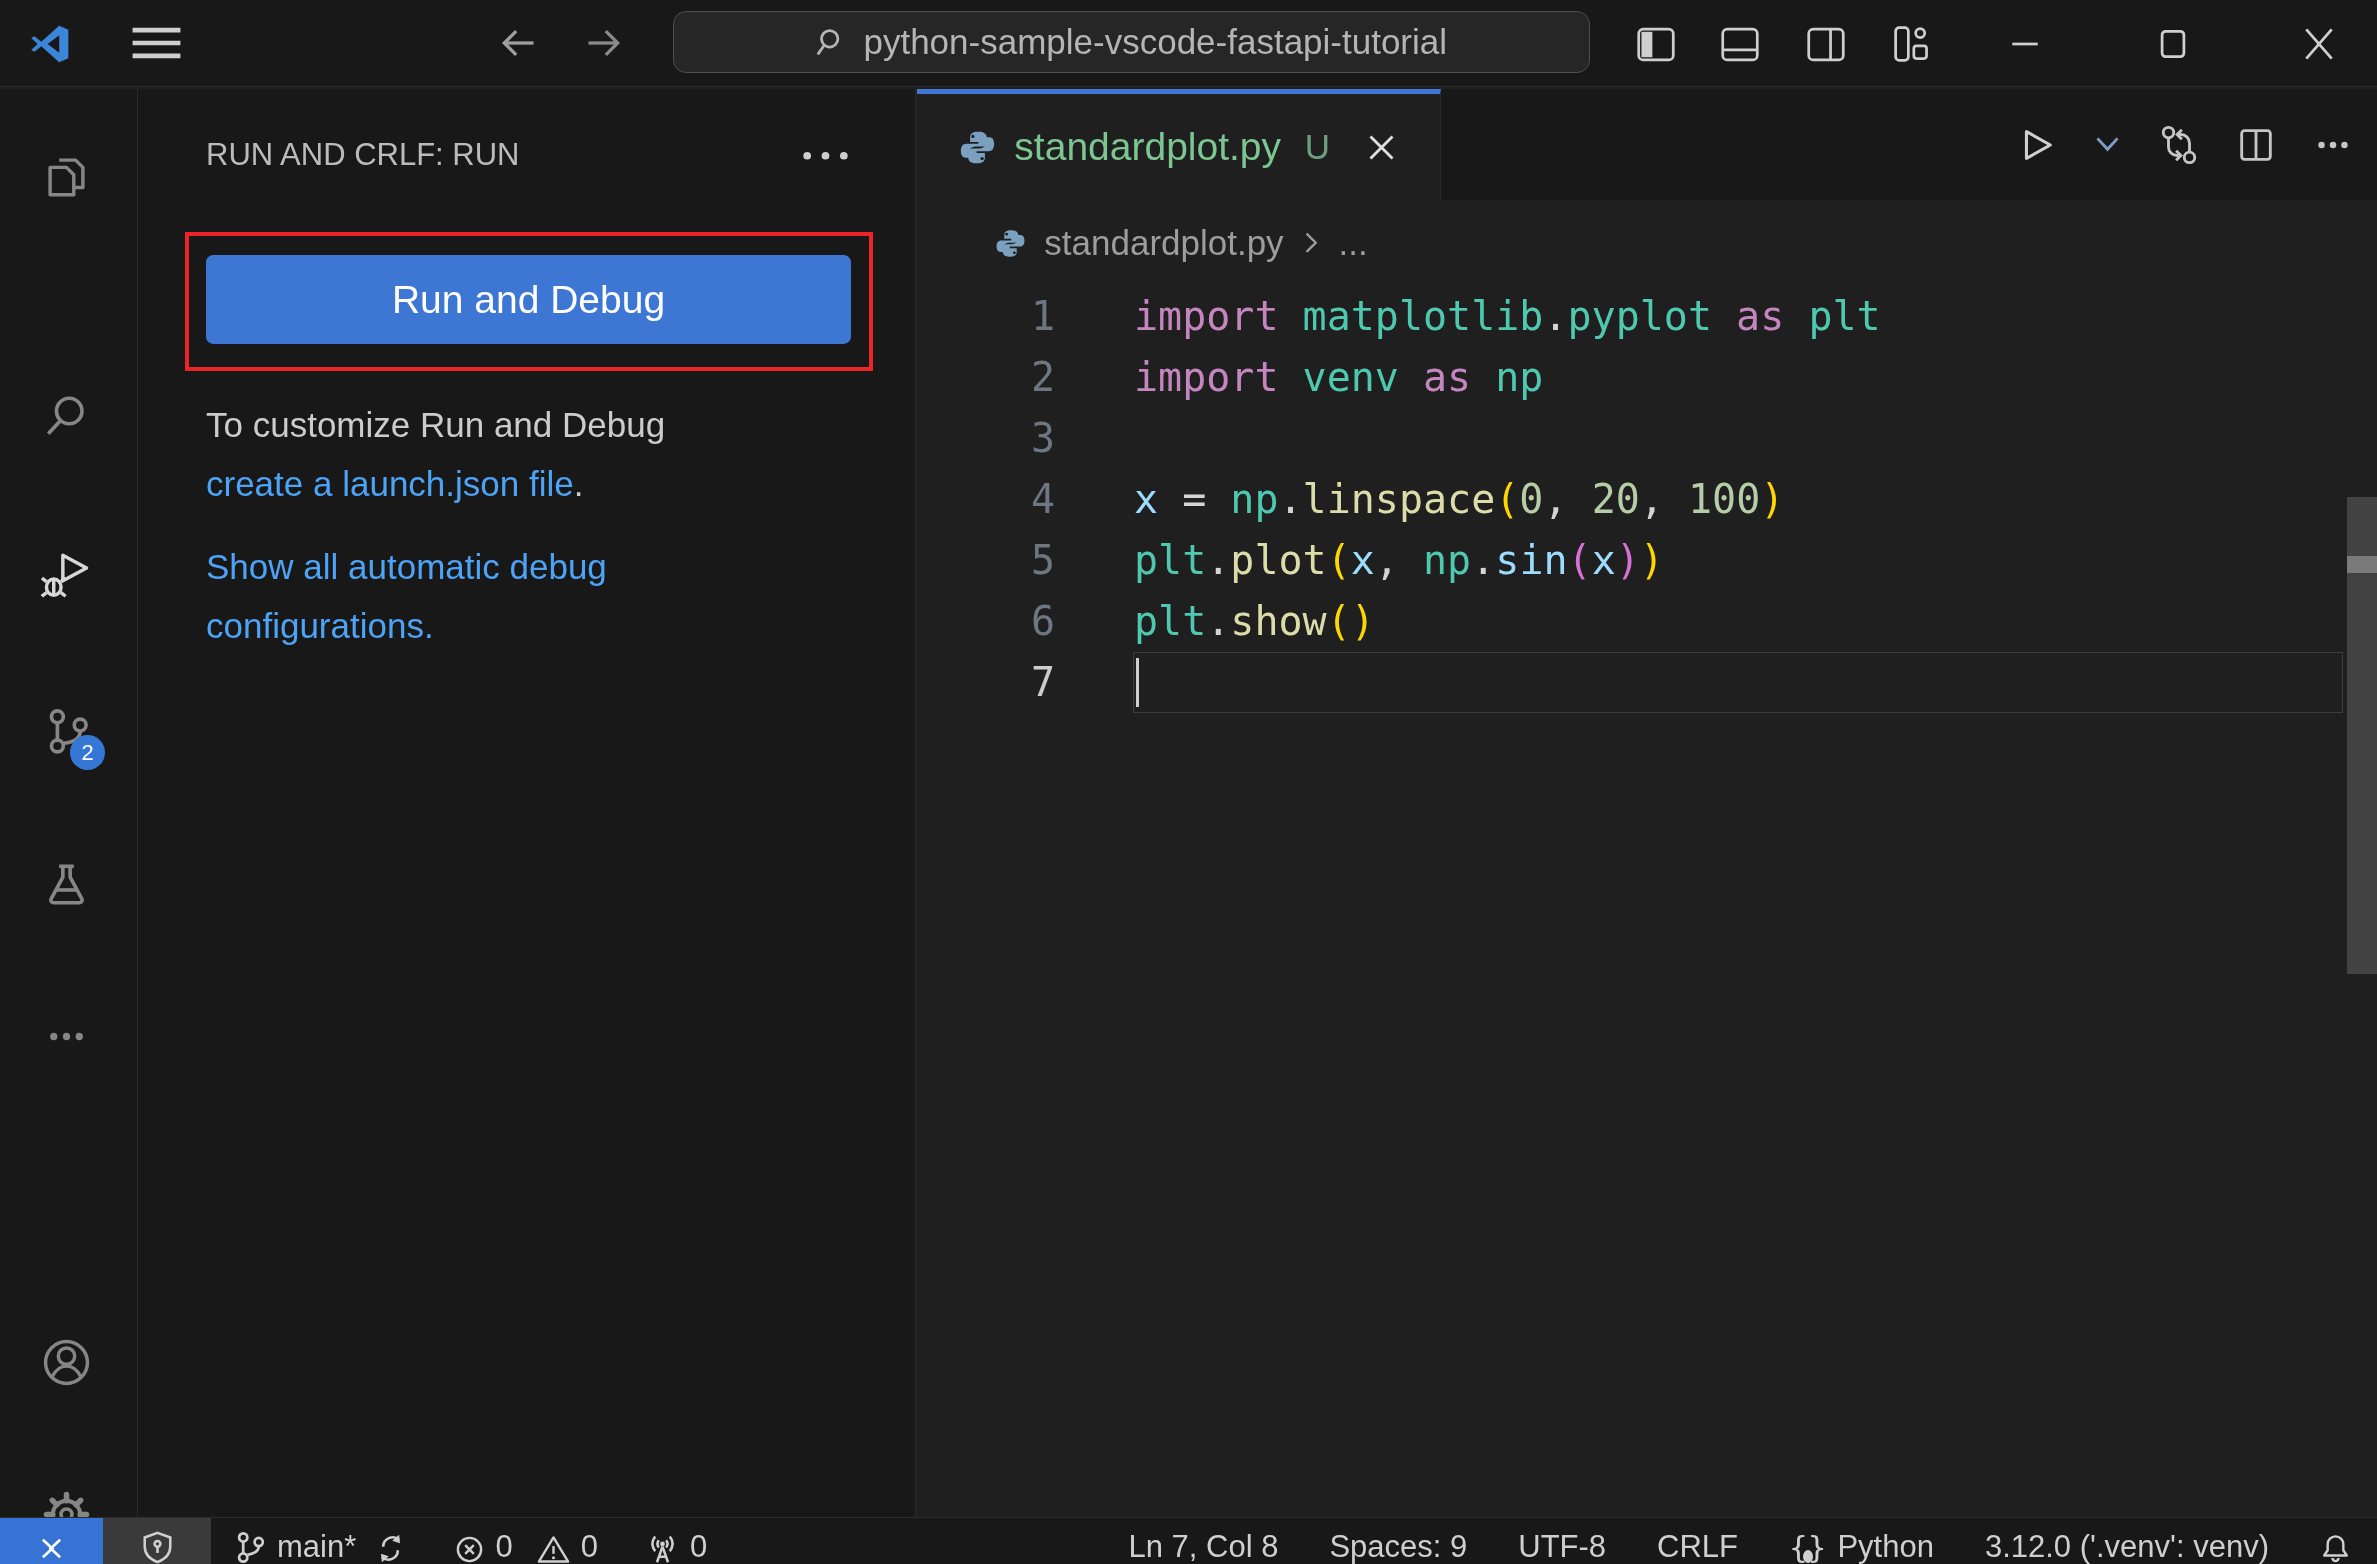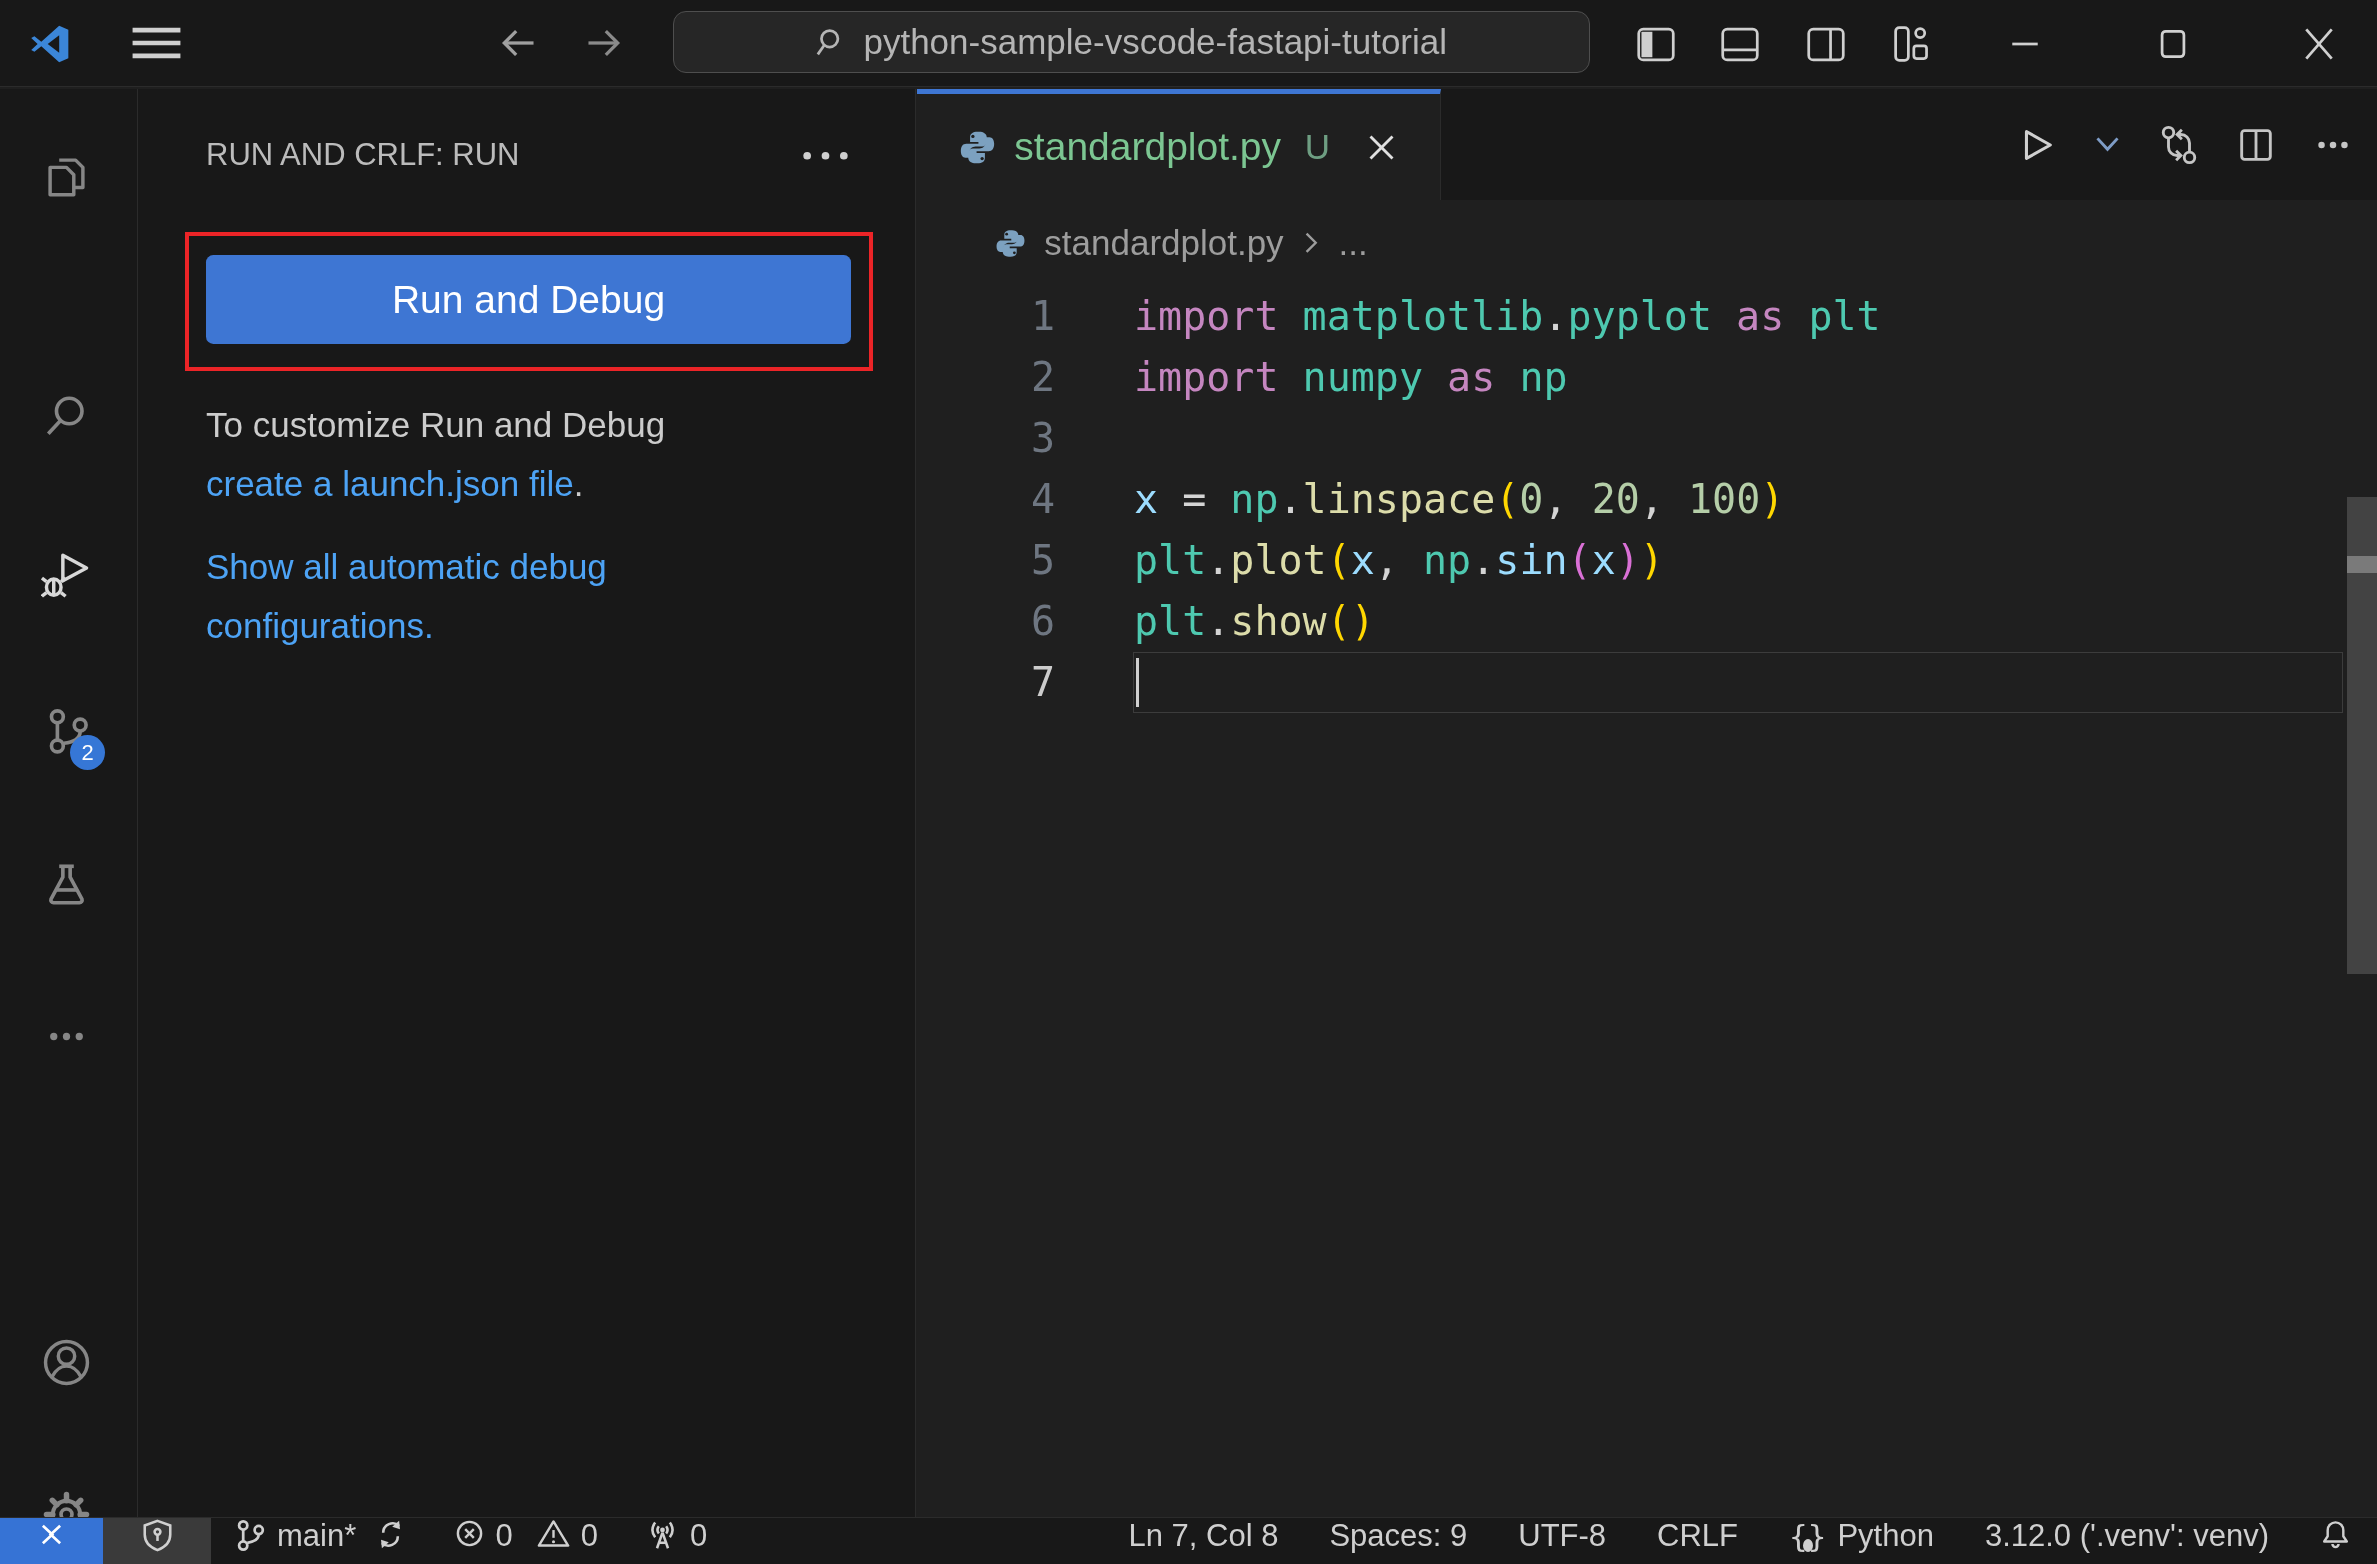--- a/index.html
+++ b/index.html
@@ -68,21 +68,21 @@
   .cursor { position:absolute; left:219px; top:569px; width:2.8px; height:49px; background:#cfcfcf; }
   .scrollbar { position:absolute; right:0; top:0; width:31px; height:1428px; }
   .sb-slider { position:absolute; left:0; top:408px; width:31px; height:477px; background:#434343; }
   .sb-deco { position:absolute; left:0; top:467px; width:31px; height:16.5px; background:#7a7a7a; }
   
   .statusbar { position:absolute; left:0; top:1517px; width:2377px; height:48px;
                background:#181818; border-top:0.9px solid #2b2b2b; color:#cfcfcf;
                font-size:31px; display:flex; align-items:center; }
   .sb-left { display:flex; align-items:center; height:100%; flex:1; }
   .sb-right { display:flex; align-items:center; height:100%; gap:51px; padding-right:26px; }
-  .sb-item { display:flex; align-items:flex-start; gap:11px; height:100%; cursor:pointer; }
+  .sb-item { display:flex; align-items:flex-end; gap:11px; height:100%; cursor:pointer; }
   .sb-remote { width:103px; justify-content:center; background:#3673d5; color:#ffffff; }
   .sb-trust { width:108px; justify-content:center; background:#3a3a3a; }
   .pad { padding:0 24px; }
   .braces { position:relative; font-family:"DejaVu Sans Mono", monospace; font-size:31px; }
   .braces .dot { position:absolute; left:50%; bottom:1.8px; transform:translateX(-50%);
                  width:10px; height:13px; border-radius:50%; background:#cfcfcf; }
   svg { display:block; }
 </style>
 </head>
 <body>
@@ -338,21 +338,21 @@
     <div class="cur-line-box"></div>
     <div class="cursor"></div>
 
     <div class="code">
       <div class="code-line">
           <span class="ln">1</span>
           <span class="lc"><span style="color: rgb(197, 134, 192);">import</span><span style="color: rgb(212, 212, 212);"> </span><span style="color: rgb(78, 201, 176);">matplotlib</span><span style="color: rgb(212, 212, 212);">.</span><span style="color: rgb(78, 201, 176);">pyplot</span><span style="color: rgb(212, 212, 212);"> </span><span style="color: rgb(197, 134, 192);">as</span><span style="color: rgb(212, 212, 212);"> </span><span style="color: rgb(78, 201, 176);">plt</span></span>
         </div>
       <div class="code-line">
           <span class="ln">2</span>
-          <span class="lc"><span style="color: rgb(197, 134, 192);">import</span><span style="color: rgb(212, 212, 212);"> </span><span style="color: rgb(78, 201, 176);">numpy</span><span style="color: rgb(212, 212, 212);"> </span><span style="color: rgb(197, 134, 192);">as</span><span style="color: rgb(212, 212, 212);"> </span><span style="color: rgb(78, 201, 176);">np</span></span>
+          <span class="lc"><span style="color: rgb(197, 134, 192);">import</span><span style="color: rgb(212, 212, 212);"> </span><span style="color: rgb(78, 201, 176);">venv</span><span style="color: rgb(212, 212, 212);"> </span><span style="color: rgb(197, 134, 192);">as</span><span style="color: rgb(212, 212, 212);"> </span><span style="color: rgb(78, 201, 176);">np</span></span>
         </div>
       <div class="code-line">
           <span class="ln">3</span>
           <span class="lc"></span>
         </div>
       <div class="code-line">
           <span class="ln">4</span>
           <span class="lc"><span style="color: rgb(156, 220, 254);">x</span><span style="color: rgb(212, 212, 212);"> = </span><span style="color: rgb(78, 201, 176);">np</span><span style="color: rgb(212, 212, 212);">.</span><span style="color: rgb(220, 220, 170);">linspace</span><span style="color: rgb(255, 215, 0);">(</span><span style="color: rgb(181, 206, 168);">0</span><span style="color: rgb(212, 212, 212);">, </span><span style="color: rgb(181, 206, 168);">20</span><span style="color: rgb(212, 212, 212);">, </span><span style="color: rgb(181, 206, 168);">100</span><span style="color: rgb(255, 215, 0);">)</span></span>
         </div>
       <div class="code-line">

